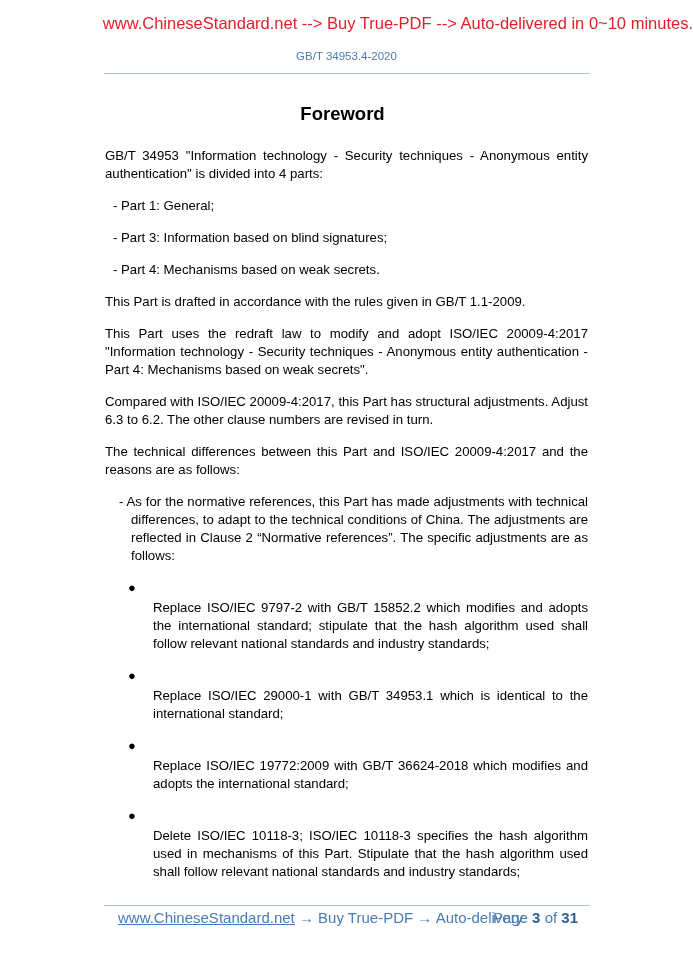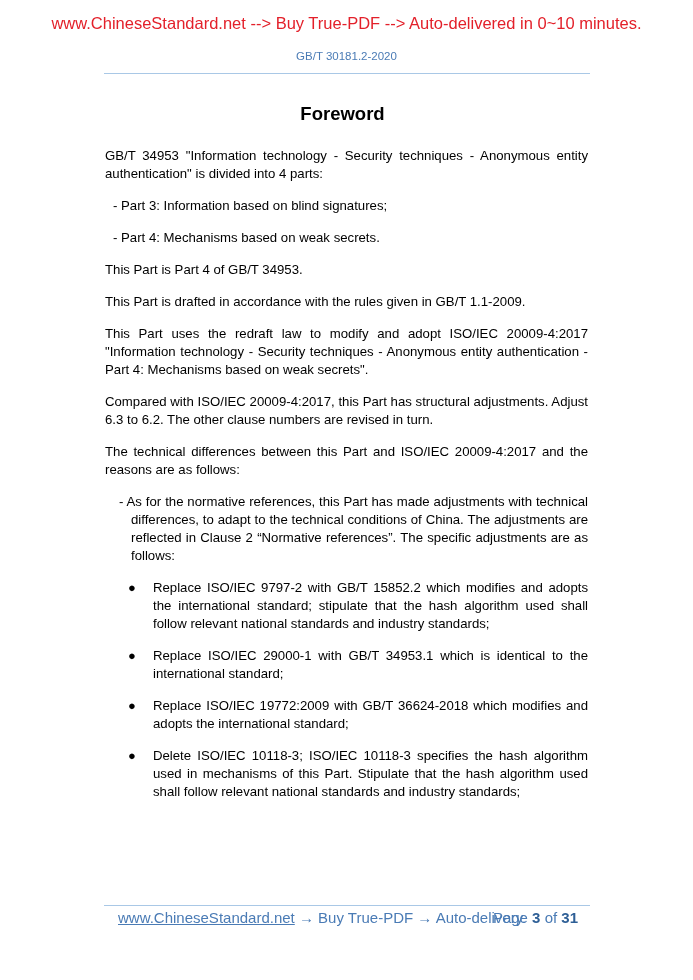--- a/index.html
+++ b/index.html
@@ -1,50 +1,50 @@
 <!DOCTYPE html>
 <html><head>
 <meta charset="utf-8">
 <style>
   html, body { margin:0; padding:0; background:#fff; }
   body { width:693px; height:980px; position:relative; overflow:hidden;
          font-family:"Liberation Sans", sans-serif; color:#000; }
-  .banner { position:absolute; top:14px; left:0; width:693px; text-align:center;
+  .banner { position:absolute; top:14px; left:0; width:693px; text-align:right;
             color:#e3202a; font-size:16.5px; }
   .doc-id { position:absolute; top:50px; left:0; width:693px; text-align:center;
             color:#4a7bb5; font-size:11.5px; }
   .hr-top { position:absolute; top:73px; left:104px; width:486px; height:1px; background:#a9c8e6; }
   .title { position:absolute; top:103px; left:0; width:685px; text-align:center;
            font-weight:bold; font-size:18.5px; }
   .content { position:absolute; top:147px; left:105px; width:483px; font-size:13.2px; line-height:18px; }
   .p { margin:0 0 14px 0; text-align:justify; }
   .part { margin:0 0 14px 8px; }
   .dash-item { margin:4px 0 14px 14px; padding-left:12px; text-indent:-12px; text-align:justify; }
   .bullet { display:flex; margin:0 0 14px 23px; }
   .bullet .dot { width:25px; flex:none; font-size:13px; }
-  .bullet .txt { flex:1; text-align:justify; }
+  .bullet .txt { flex:1; text-align:justify;margin-top:20px; }
   .hr-bot { position:absolute; top:905px; left:104px; width:486px; height:1px; background:#a9c8e6; }
   .footer { position:absolute; top:909px; left:118px; width:460px; font-size:15px; color:#4a7bb5; }
   .footer a { color:#4a7bb5; text-decoration:underline; }
   .footer .page { position:absolute; right:0; top:0; }
   .footer b { color:#2e5f96; }
 </style>
 </head>
 <body>
 
 <div class="banner">www.ChineseStandard.net --&gt; Buy True-PDF --&gt; Auto-delivered in 0~10 minutes.</div>
-<div class="doc-id">GB/T 30181.2-2020</div>
+<div class="doc-id">GB/T 34953.4-2020</div>
 <div class="hr-top"></div>
 <div class="title">Foreword</div>
 
 <div class="content">
   <p class="p">GB/T 34953 "Information technology - Security techniques - Anonymous entity authentication" is divided into 4 parts:</p>
+  <div class="part">- Part 1: General;</div>
   <div class="part">- Part 3: Information based on blind signatures;</div>
   <div class="part">- Part 4: Mechanisms based on weak secrets.</div>
-  <p class="p">This Part is Part 4 of GB/T 34953.</p>
   <p class="p">This Part is drafted in accordance with the rules given in GB/T 1.1-2009.</p>
   <p class="p">This Part uses the redraft law to modify and adopt ISO/IEC 20009-4:2017 "Information technology - Security techniques - Anonymous entity authentication - Part 4: Mechanisms based on weak secrets".</p>
   <p class="p">Compared with ISO/IEC 20009-4:2017, this Part has structural adjustments. Adjust 6.3 to 6.2. The other clause numbers are revised in turn.</p>
   <p class="p">The technical differences between this Part and ISO/IEC 20009-4:2017 and the reasons are as follows:</p>
   <div class="dash-item">- As for the normative references, this Part has made adjustments with technical differences, to adapt to the technical conditions of China. The adjustments are reflected in Clause 2 “Normative references”. The specific adjustments are as follows:</div>
   <div class="bullet">
     <span class="dot">●</span>
     <span class="txt">Replace ISO/IEC 9797-2 with GB/T 15852.2 which modifies and adopts the international standard; stipulate that the hash algorithm used shall follow relevant national standards and industry standards;</span>
   </div>
   <div class="bullet">

